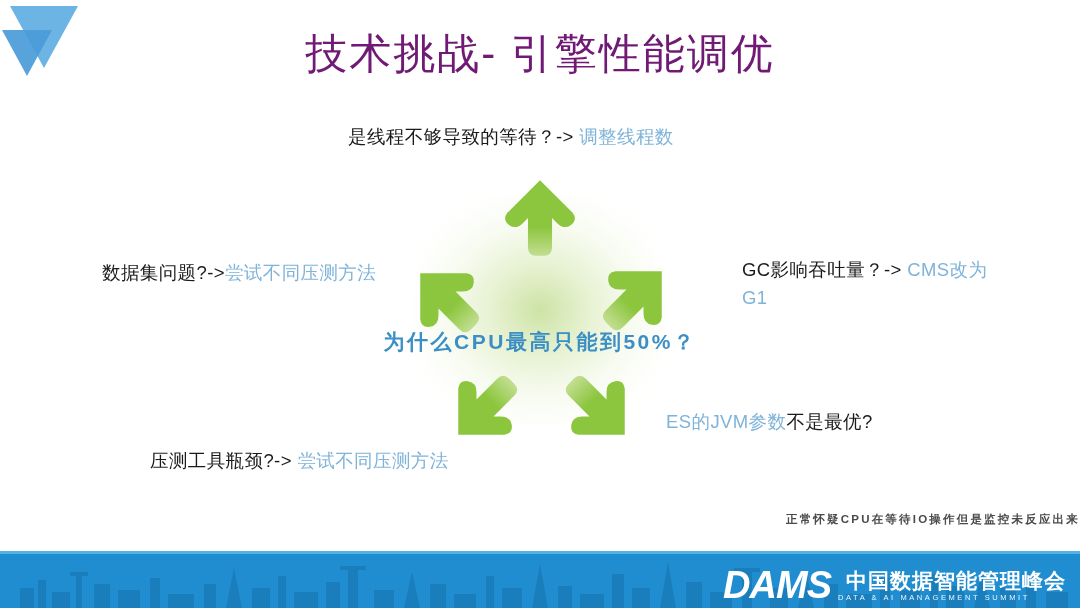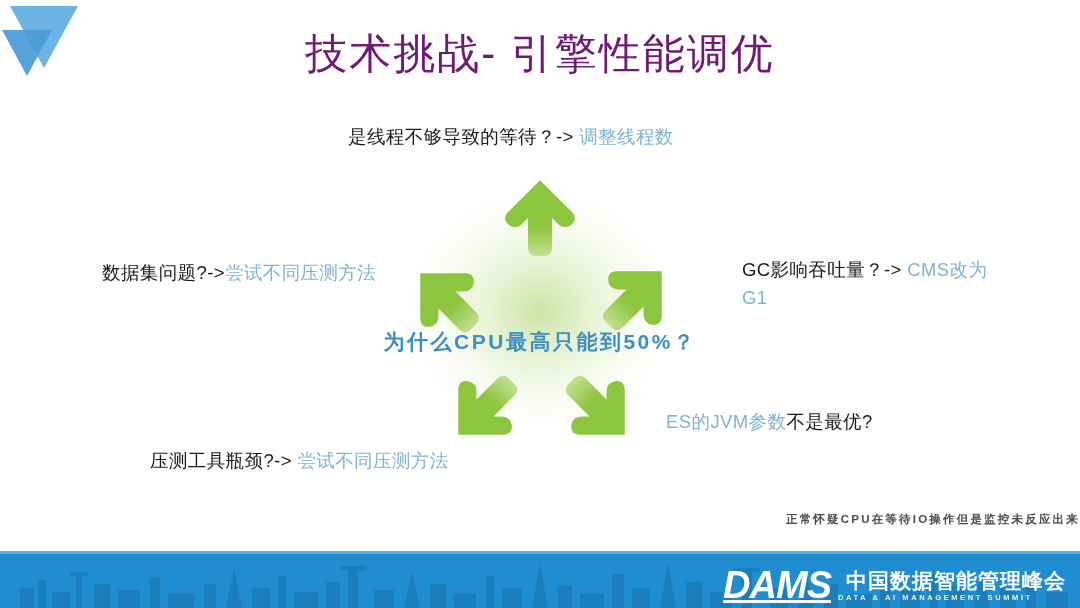--- a/index.html
+++ b/index.html
@@ -152,39 +152,38 @@
     height: 48px;
   }
   .brand-dams {
     font-size: 38px;
     font-weight: bold;
     font-style: italic;
     color: #ffffff;
     letter-spacing: -1px;
     line-height: 1;
     position: relative;
-    text-decoration: underline;
   }
   .brand-right {
     display: flex;
     flex-direction: column;
     align-items: flex-start;
     line-height: 1;
     padding-bottom: 3px;
   }
   .brand-cn {
     font-size: 21px;
     font-weight: bold;
     color: #ffffff;
     letter-spacing: 1px;
     padding-left: 8px;
   }
   .brand-en {
     font-size: 7.5px;
-    font-weight: bold;
+    font-weight: normal;
     color: #ffffff;
     letter-spacing: 2.6px;
     margin-top: 3px;
     opacity: 0.92;
   }
 </style>
 </head>
 <body>
 
 <div id="slide">

